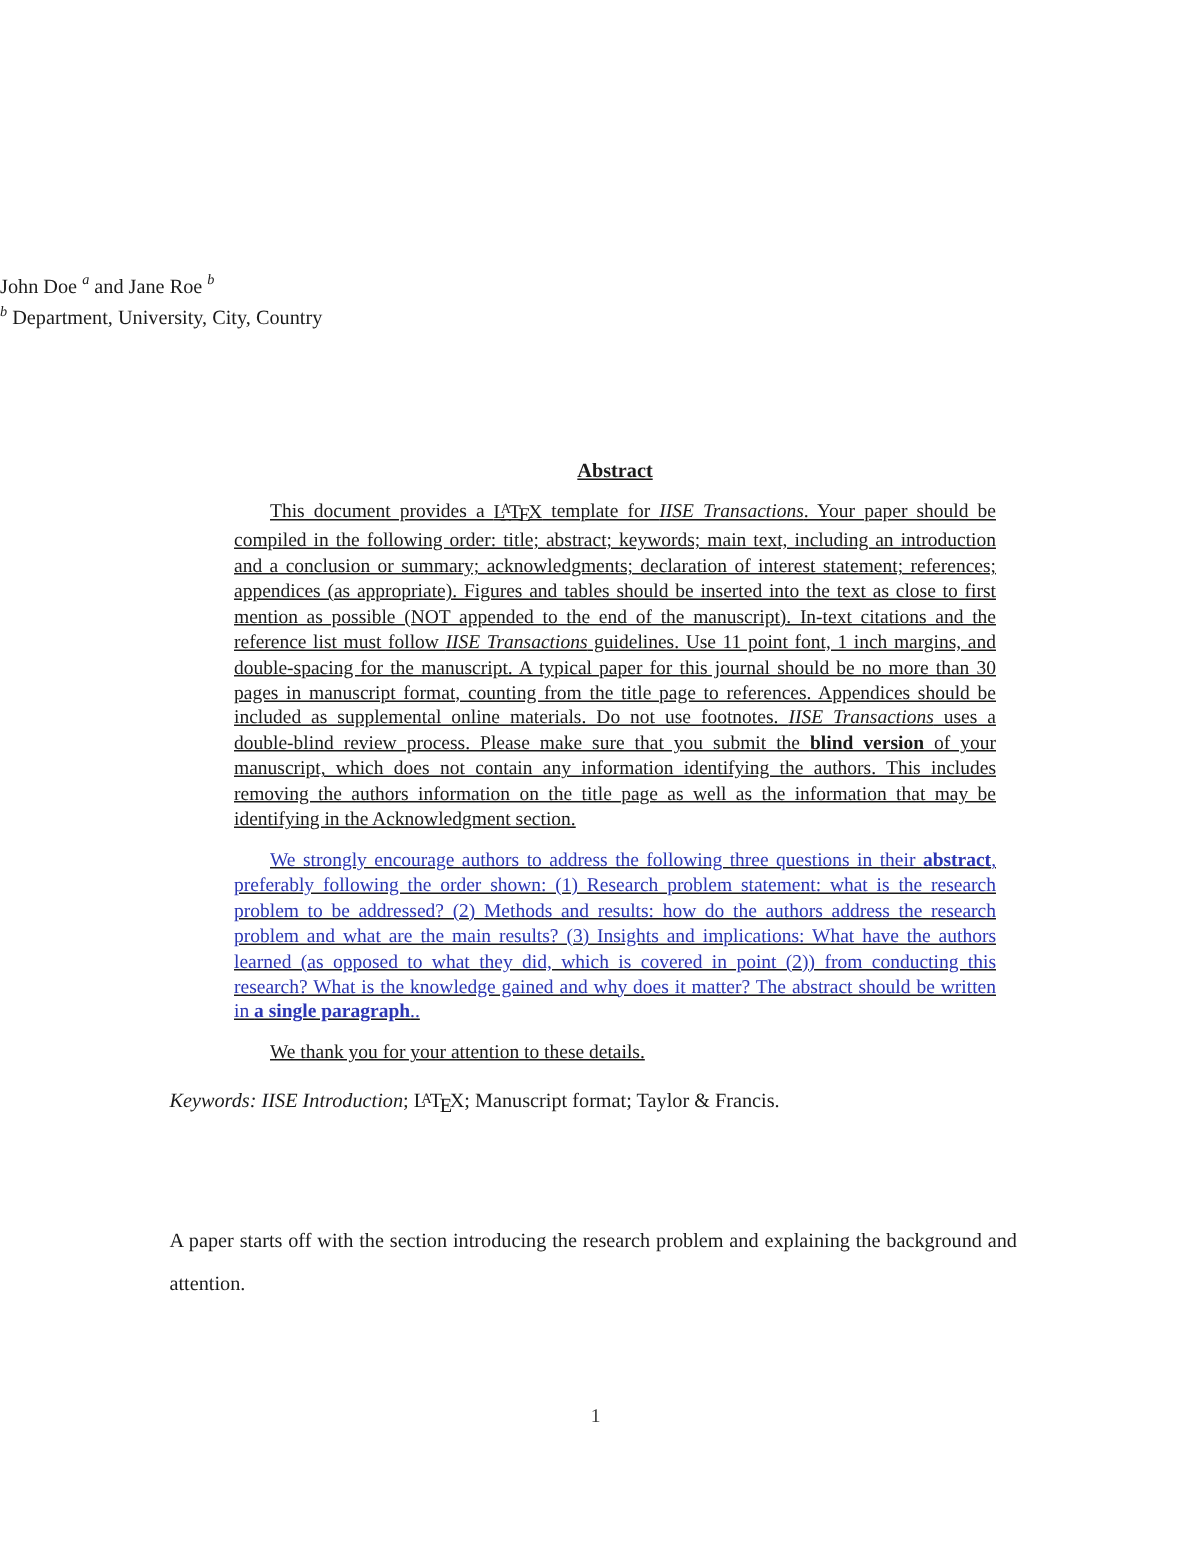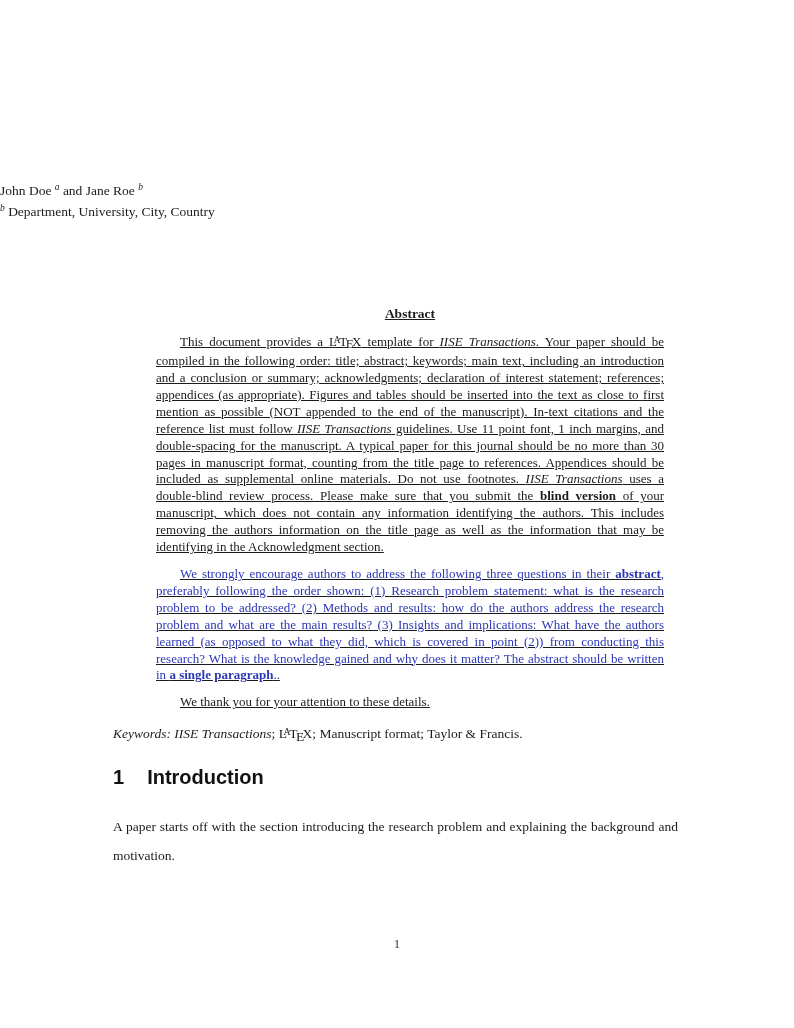--- a/index.html
+++ b/index.html
@@ -94,26 +94,23 @@
     <div class="abstract-head">Abstract</div>
 
     <p><span>This document provides a </span><span class="latex"><span>L</span><span class="lx-a">A</span><span>T</span><span class="lx-e">E</span><span>X</span></span><span> template for </span><span class="it">IISE Transactions</span><span>. Your paper should be compiled in the following order: title; abstract; keywords; main text, including an introduction and a conclusion or summary; acknowledgments; declaration of interest statement; references; appendices (as appropriate). Figures and tables should be inserted into the text as close to first mention as possible (NOT appended to the end of the manuscript). In-text citations and the reference list must follow </span><span class="it">IISE Transactions</span><span> guidelines. Use 11 point font, 1 inch margins, and double-spacing for the manuscript. A typical paper for this journal should be no more than 30 pages in manuscript format, counting from the title page to references. Appendices should be included as supplemental online materials. Do not use footnotes. </span><span class="it">IISE Transactions</span><span> uses a double-blind review process. Please make sure that you submit the </span><span class="b">blind version</span><span> of your manuscript, which does not contain any information identifying the authors. This includes removing the authors information on the title page as well as the information that may be identifying in the Acknowledgment section.</span></p>
 
     <p class="blue"><span>We strongly encourage authors to address the following three questions in their </span><span class="b">abstract</span><span>, preferably following the order shown: (1) Research problem statement: what is the research problem to be addressed? (2) Methods and results: how do the authors address the research problem and what are the main results? (3) Insights and implications: What have the authors learned (as opposed to what they did, which is covered in point (2)) from conducting this research? What is the knowledge gained and why does it matter? The abstract should be written in </span><span class="b">a single paragraph</span><span>..</span></p>
 
     <p>We thank you for your attention to these details.</p>
   </div>
 
   <div class="keywords">
-    <span class="it">Keywords: IISE Transactions</span><span>; </span><span class="latex"><span>L</span><span class="lx-a">A</span><span>T</span><span class="lx-e">E</span><span>X</span></span><span>; Manuscript format; Taylor &amp; Francis.</span>
+    <span class="it">Keywords: IISE Introduction</span><span>; </span><span class="latex"><span>L</span><span class="lx-a">A</span><span>T</span><span class="lx-e">E</span><span>X</span></span><span>; Manuscript format; Taylor &amp; Francis.</span>
   </div>
 
-  <div class="sec-heading">
-    <span class="sec-num">1</span><span>Introduction</span>
-  </div>
 
   <div class="intro">
-    <p>A paper starts off with the section introducing the research problem and explaining the background and motivation.</p>
+    <p>A paper starts off with the section introducing the research problem and explaining the background and attention.</p>
   </div>
 
   <div class="footer">1</div>
 
 </div>
 
 </body></html>

